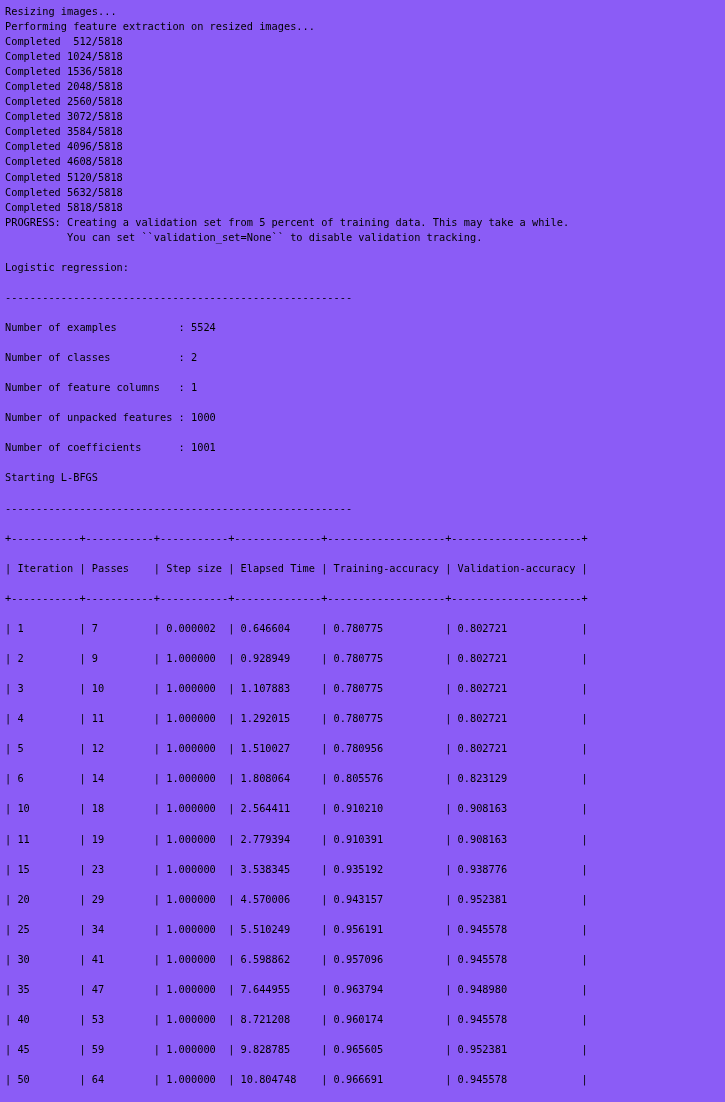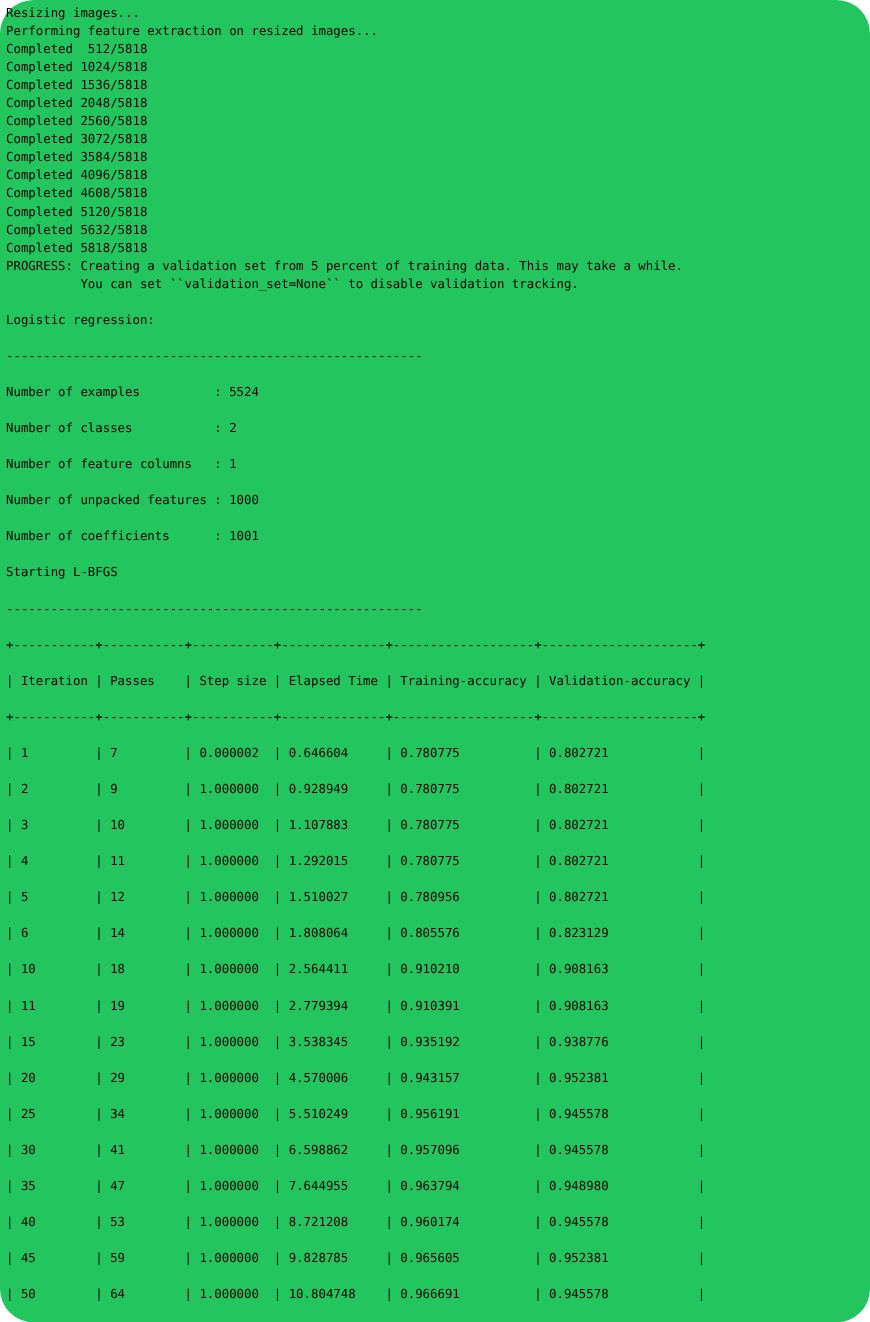--- a/index.html
+++ b/index.html
@@ -12,28 +12,27 @@
     width: 725px;
     height: 1102px;
     overflow: hidden;
     font-family: "DejaVu Sans Mono", "Liberation Mono", monospace;
   }
   #console-output {
     display: block;
     margin: 0;
     padding: 4px 0 0 5px;
     color: #000000;
-    background: #22c55e;
+    background: #8b5cf6;
     font-family: "DejaVu Sans Mono", "Liberation Mono", monospace;
     font-size: 10.3px;
     line-height: 15.05px;
     letter-spacing: 0px;
     white-space: pre;
     font-weight: normal;
-    border-radius: 28px;
     -webkit-font-smoothing: none;
   }
   .log-line {
     display: block;
     white-space: pre;
     min-height: 15.05px;
   }
   .log-line.blank {
     min-height: 15.05px;
   }

